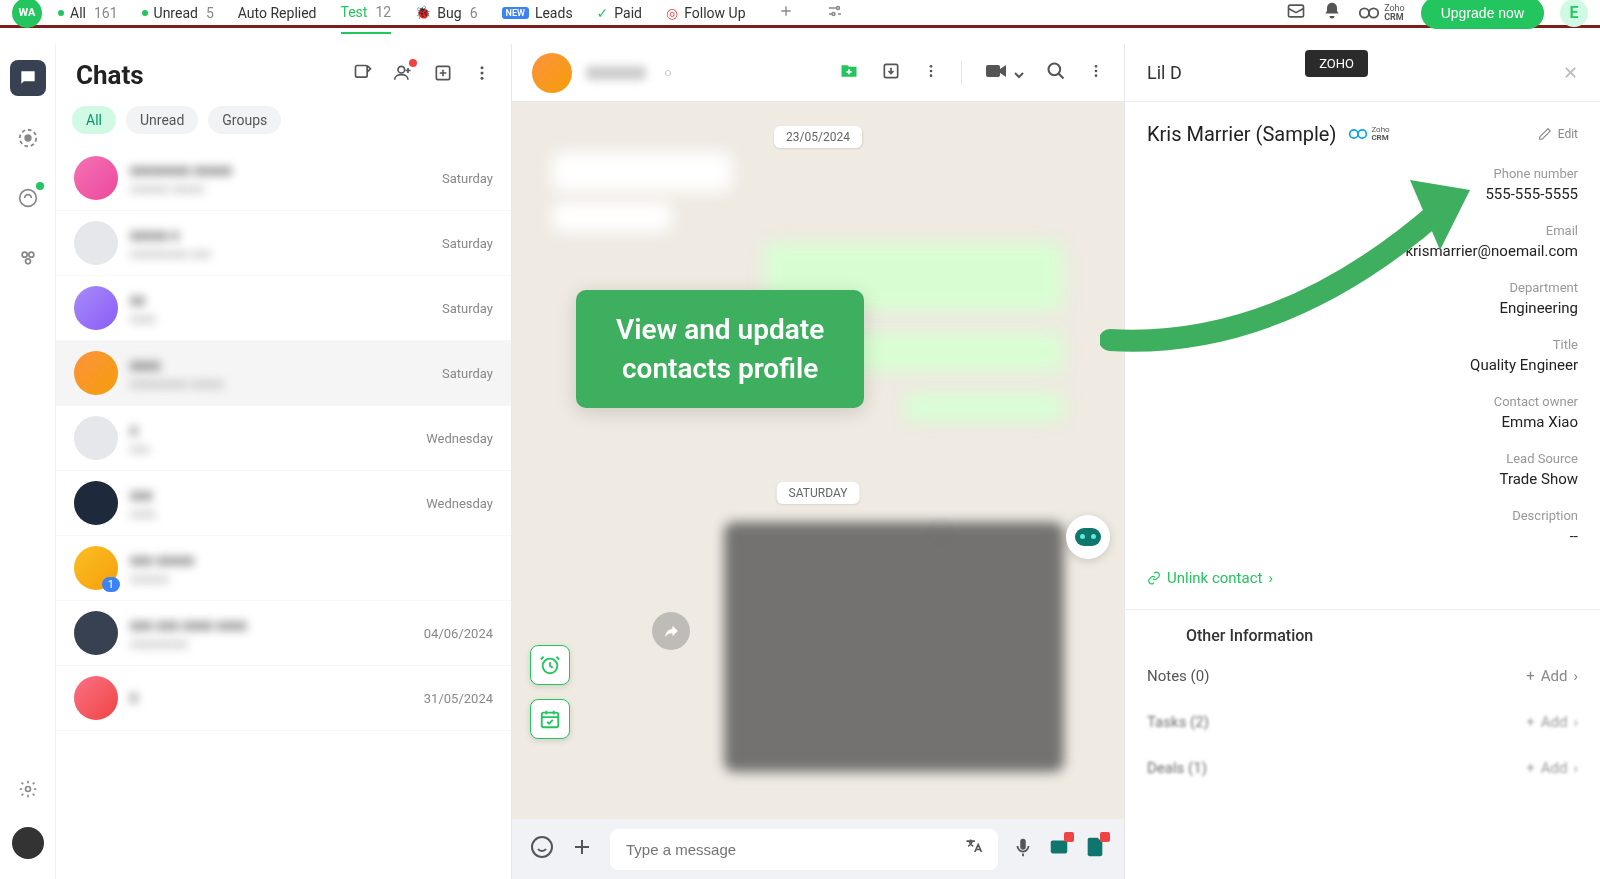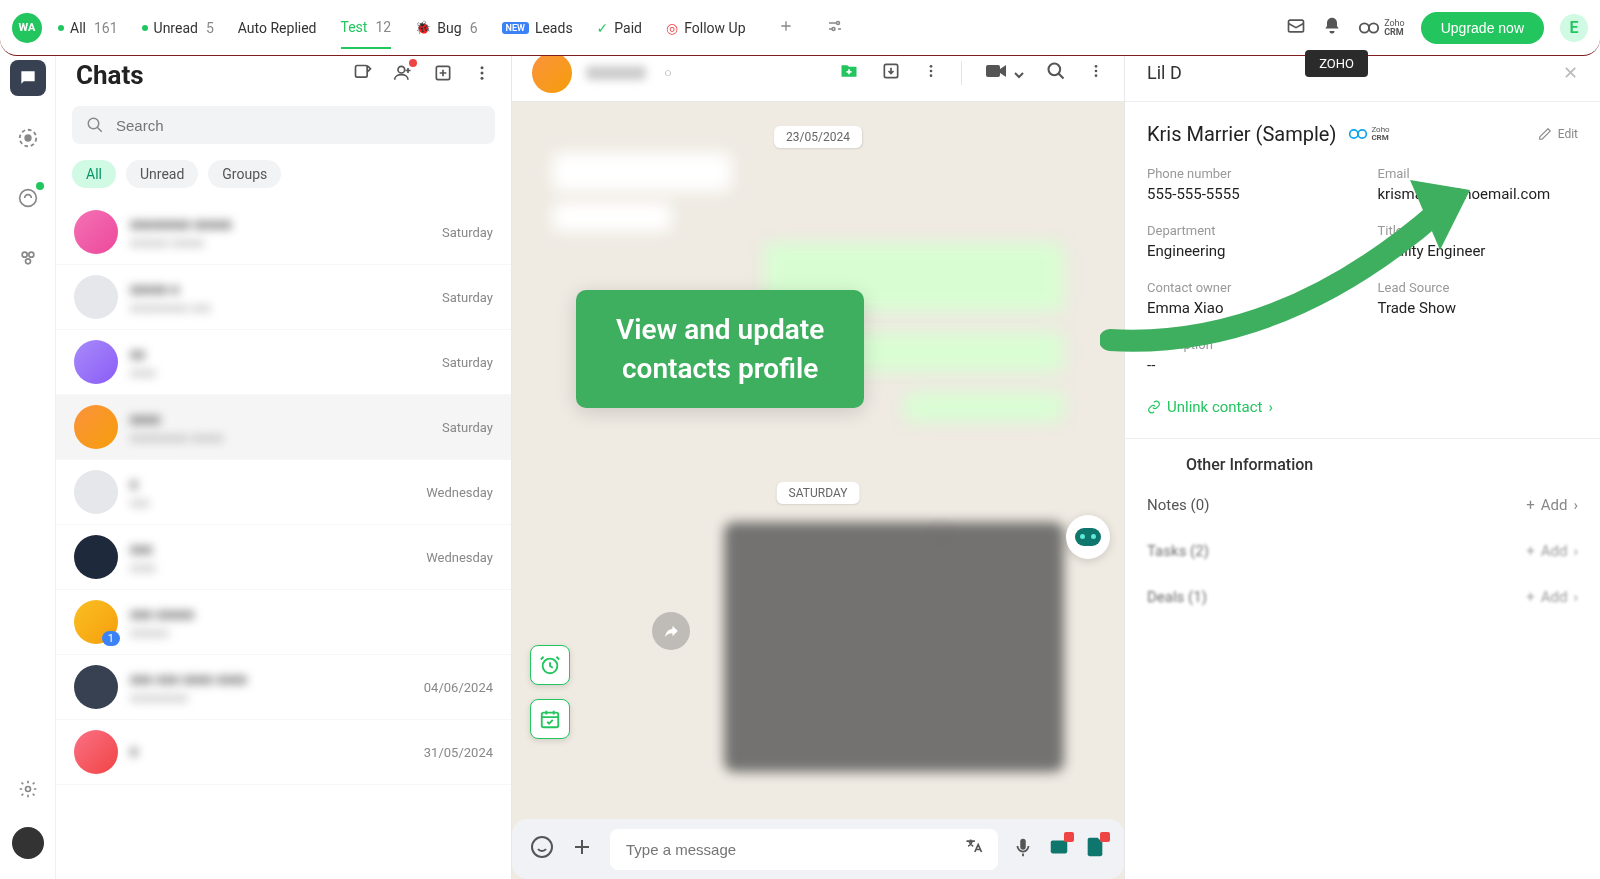--- a/index.html
+++ b/index.html
@@ -1,19 +1,19 @@
 <!DOCTYPE html>
 <html><head>
 <meta charset="utf-8">
 <style>
 * { margin: 0; padding: 0; box-sizing: border-box; }
 body { font-family: -apple-system, BlinkMacSystemFont, "Segoe UI", Roboto, sans-serif; background: #fff; width: 1600px; height: 879px; overflow: hidden; position: relative; }
 
 
-.topbar { height: 56px; display: flex; align-items: center; padding: 0 12px; border-bottom: 1px solid #7f1d1d; background: #fff; position: relative; z-index: 10; border-radius: 17px; }
+.topbar { height: 28px; display: flex; align-items: center; padding: 0 12px; border-bottom: 3px solid #7f1d1d; background: #fff; position: relative; z-index: 10; }
 .logo-wa { width: 30px; height: 30px; border-radius: 50%; background: #22c55e; display: flex; align-items: center; justify-content: center; color: #fff; font-weight: 700; font-size: 11px; margin-right: 16px; }
 .tabs { display: flex; gap: 24px; flex: 1; align-items: center; }
 .tab { display: flex; align-items: center; gap: 6px; font-size: 14px; color: #333; cursor: pointer; position: relative; padding: 12px 0; }
 .tab.active { color: #22c55e; border-bottom: 2px solid #22c55e; }
 .tab .dot { width: 6px; height: 6px; border-radius: 50%; background: #22c55e; }
 .tab .count { color: #888; font-size: 14px; margin-left: 2px; }
 .tab-icon { font-size: 13px; }
 .bug-icon { color: #ef4444; }
 .leads-badge { background: #3b82f6; color: #fff; font-size: 9px; padding: 1px 4px; border-radius: 3px; font-weight: 600; }
 .paid-check { color: #22c55e; font-size: 14px; }
@@ -87,39 +87,39 @@
 .share-circle { position: absolute; top: 510px; left: 140px; width: 38px; height: 38px; border-radius: 50%; background: rgba(120,120,120,0.4); display: flex; align-items: center; justify-content: center; color: #fff; }
 
 .left-fabs { position: absolute; left: 18px; bottom: 80px; display: flex; flex-direction: column; gap: 14px; }
 .fab { width: 40px; height: 40px; border-radius: 8px; background: #fff; display: flex; align-items: center; justify-content: center; color: #22c55e; box-shadow: 0 2px 6px rgba(0,0,0,0.12); cursor: pointer; border: 1.5px solid #22c55e; }
 
 .bot-fab { position: absolute; right: 14px; bottom: 260px; width: 44px; height: 44px; border-radius: 50%; background: #fff; display: flex; align-items: center; justify-content: center; box-shadow: 0 2px 10px rgba(0,0,0,0.15); cursor: pointer; }
 .bot-face { width: 26px; height: 18px; background: #0f766e; border-radius: 9px; position: relative; }
 .bot-face::before, .bot-face::after { content:''; position:absolute; width:5px; height:5px; background:#5eead4; border-radius:50%; top:6px; }
 .bot-face::before { left:5px; } .bot-face::after { right:5px; }
 
-.composer { height: 60px; background: #f0f2f5; display: flex; align-items: center; padding: 0 18px; gap: 16px; border-radius: 15px; }
+.composer { height: 60px; background: #f0f2f5; display: flex; align-items: center; padding: 0 18px; gap: 16px; }
 .composer-icon { color: #555; cursor: pointer; }
 .msg-input { flex: 1; background: #fff; border: none; border-radius: 8px; padding: 12px 16px; font-size: 15px; outline: none; }
 .comp-right { display: flex; gap: 14px; align-items: center; }
 .comp-badge { position: relative; }
 .comp-badge .tiny { position: absolute; top:-4px; right:-4px; width:10px; height:10px; background:#ef4444; border-radius:2px; }
 
 
 .detail { position: absolute; left: 1124px; top: 44px; right: 0; bottom: 0; background: #fff; border-left: 1px solid #e8e8e8; overflow-y: auto; }
 .detail-header { display: flex; align-items: center; justify-content: space-between; padding: 18px 22px; }
 .detail-name-sm { font-size: 18px; color: #333; }
 .detail-close { color: #bbb; cursor: pointer; font-size: 18px; }
 .detail-sep { height: 1px; background: #eee; }
 .contact-row { display: flex; align-items: center; justify-content: space-between; padding: 20px 22px; }
 .contact-name-lg { font-size: 20px; color: #222; display: flex; align-items: center; gap: 12px; justify-content: space-between; }
 .crm-mini { display: inline-flex; align-items: center; gap: 3px; font-size: 10px; color: #555; }
 .crm-mini svg { color: #0ea5e9; }
 .edit-link { color: #888; font-size: 12px; cursor: pointer; display: flex; align-items: center; gap: 6px; }
-.info-grid { display: grid; grid-template-columns: 1fr 1fr; gap: 20px 30px; padding: 0 22px 16px; }
+.info-grid { display: grid; grid-template-columns: 1fr; gap: 20px 30px; padding: 0 22px 16px; text-align: right; }
 .info-field .lbl { font-size: 13px; color: #999; margin-bottom: 4px; }
 .info-field .val { font-size: 15px; color: #222; }
 .unlink { padding: 8px 22px 20px; }
 .unlink a { color: #22c55e; font-size: 15px; text-decoration: none; display: inline-flex; align-items: center; gap: 6px; }
 .other-info { padding: 16px 22px 8px; font-size: 16px; color: #333; font-weight: 500; margin-left: 39px; }
 .section-row { display: flex; align-items: center; justify-content: space-between; padding: 14px 22px; font-size: 15px; color: #555; cursor: pointer; }
 .section-row .add { display: flex; align-items: center; gap: 6px; color: #888; }
 .section-row.blur { filter: blur(1.5px); opacity: 0.85; }
 
 
@@ -269,29 +269,20 @@
             <path d="M12 8v8M8 12h8"></path>
           </svg>
       </span>
       <span class="ch-icon">
         <svg width="18" height="18" viewBox="0 0 24 24" fill="currentColor">
             <circle cx="12" cy="5" r="2"></circle>
             <circle cx="12" cy="12" r="2"></circle>
             <circle cx="12" cy="19" r="2"></circle>
           </svg>
       </span>
-    </div>
-  </div>
-  <div class="search-row">
-    <div class="search-box">
-      <svg width="18" height="18" viewBox="0 0 24 24" fill="none" stroke="#888" stroke-width="2">
-          <circle cx="10" cy="10" r="7"></circle>
-          <path d="M21 21l-6-6"></path>
-        </svg>
-      <input placeholder="Search" style="">
     </div>
   </div>
   <div class="filter-row">
     <div class="filter-chip active">All</div>
     <div class="filter-chip">Unread</div>
     <div class="filter-chip">Groups</div>
   </div>
   <div class="chat-list">
     <div class="chat-item">
       <div class="chat-avatar c1"></div>

